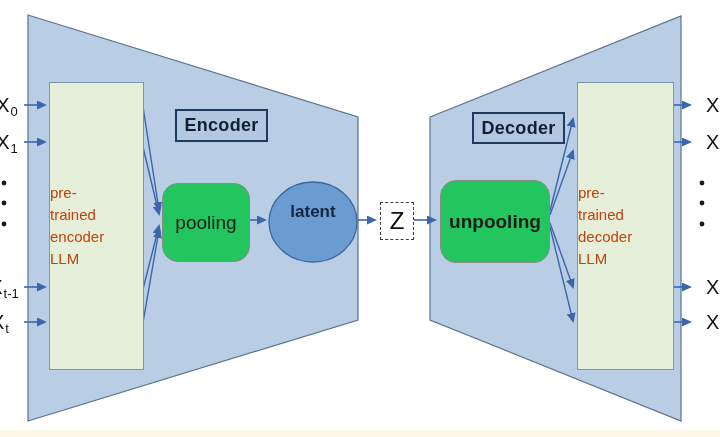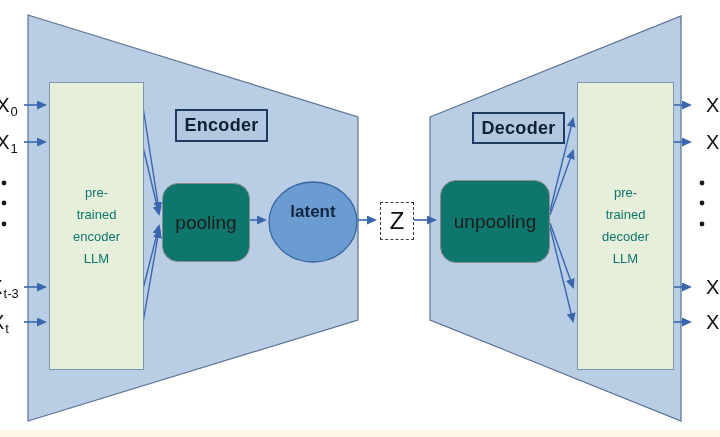--- a/index.html
+++ b/index.html
@@ -4,25 +4,25 @@
 <style>
   html,body{margin:0;padding:0;background:#ffffff;}
   #stage{
     position:relative;width:720px;height:437px;overflow:hidden;
     background:#ffffff;font-family:"Liberation Sans",sans-serif;color:#1a1a1a;
   }
   #shapes{position:absolute;left:0;top:0;}
   .abs{position:absolute;}
   .llm-box{
     background:#e6efda;border:1px solid #7e95ac;
-    display:flex;flex-direction:column;align-items:center;justify-content:center;
-    font-size:13px;line-height:22px;text-align:center;color:#0f766e;
+    display:flex;flex-direction:column;align-items:flex-start;justify-content:center;
+    font-size:15px;line-height:22px;text-align:center;color:#c2410c;
   }
   .pool-box{
-    background:#0f766e;border:1px solid #8a8a8a;border-radius:16px;
+    background:#22c55e;border:1px solid #8a8a8a;border-radius:16px;
     display:flex;align-items:center;justify-content:center;
     font-size:19px;color:#1c1c1c;
   }
   .coder-label{
     background:#b3c7e0;border:2px solid #1e3a5f;
     display:flex;align-items:center;justify-content:center;
     font-size:18px;font-weight:bold;color:#0f2032;letter-spacing:.3px;
   }
   .z-box{
     background:#ffffff;border:1.6px dashed #3c3c3c;
@@ -114,38 +114,38 @@
     <div>pre-</div>
     <div>trained</div>
     <div>decoder</div>
     <div>LLM</div>
   </div>
 
   <div class="abs coder-label" style="left:175px;top:109px;width:89px;height:29px;">Encoder</div>
   <div class="abs coder-label" style="left:472px;top:112px;width:89px;height:28px;">Decoder</div>
 
   <div class="abs pool-box" style="left:162px;top:183px;width:86px;height:77px;">pooling</div>
-  <div class="abs pool-box" style="left:440px;top:180px;width:108px;height:81px;">unpooling</div>
+  <div class="abs pool-box" style="left:440px;top:180px;width:108px;height:81px;font-weight:bold;">unpooling</div>
 
   <div class="abs latent-label" style="left:269px;top:201px;width:88px;font-weight:bold;">
     <div>latent</div>
   </div>
 
   <div class="abs z-box" style="left:380px;top:202px;width:32px;height:36px;">
     <span>Z</span>
   </div>
 
   <div class="abs x-label x-left" style="left:7px;top:92px;">
     <span>X</span><span class="sub">0</span>
   </div>
   <div class="abs x-label x-left" style="left:7px;top:129px;">
     <span>X</span><span class="sub">1</span>
   </div>
   <div class="abs x-label x-left" style="left:4px;top:274px;">
-    <span>X</span><span class="sub">t-3</span>
+    <span>X</span><span class="sub">t-1</span>
   </div>
   <div class="abs x-label x-left" style="left:0px;top:309px;">
     <span>X</span><span class="sub">t</span>
   </div>
 
   <div class="abs x-label" style="left:706px;top:92px;">
     <span>X</span><span class="sub"></span>
   </div>
   <div class="abs x-label" style="left:706px;top:129px;">
     <span>X</span><span class="sub"></span>

